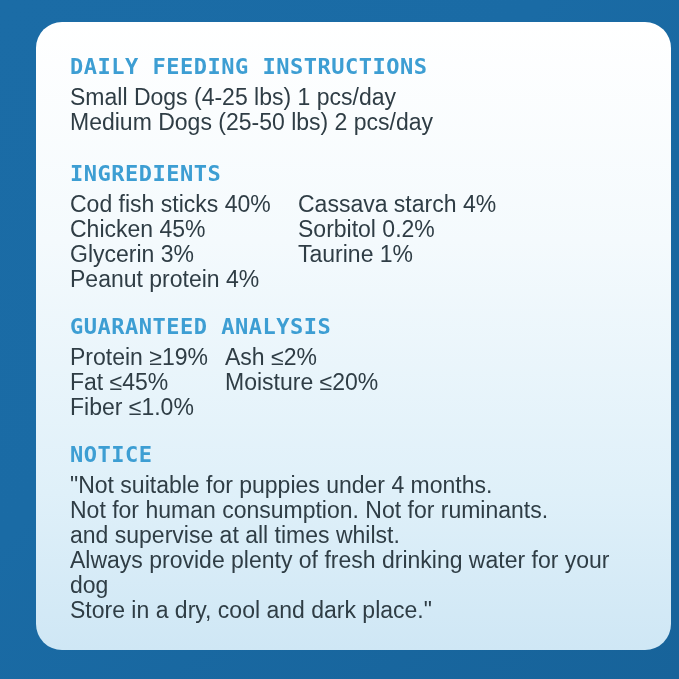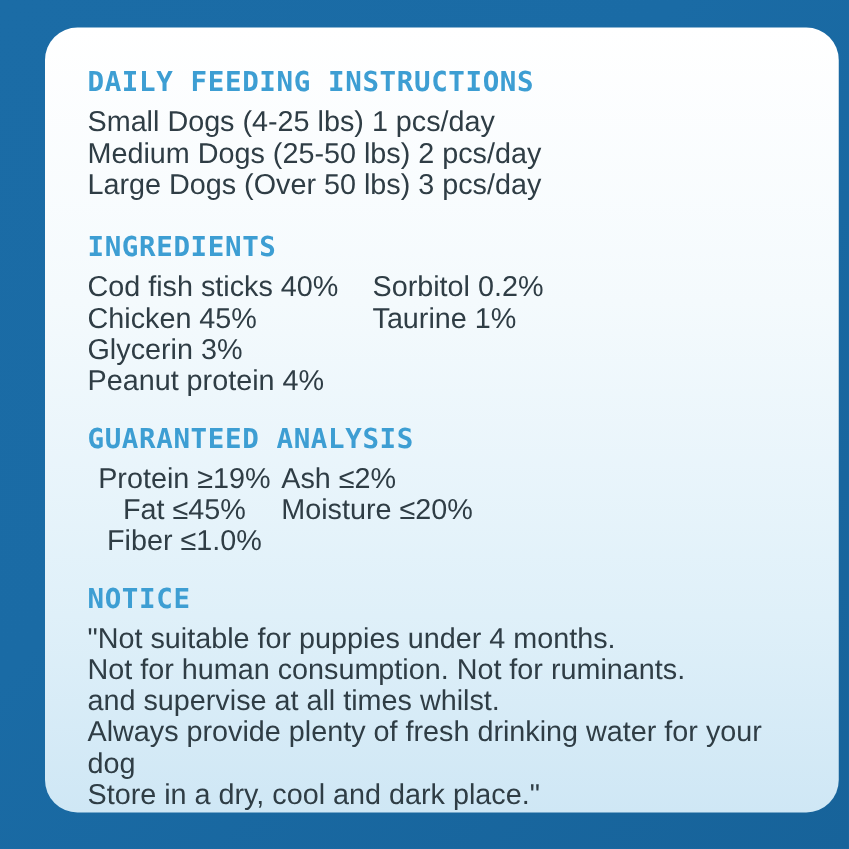--- a/index.html
+++ b/index.html
@@ -49,51 +49,51 @@
     color: #2f3d45;
     font-size: 23px;
     line-height: 25px;
     white-space: nowrap;
   }
   .two-col {
     display: flex;
   }
   .col-a { width: 228px; }
   .col-b { width: 300px; }
-  .ga .col-a { width: 155px; text-align: center; }
+  .ga .col-a { width: 155px; }
   .ga .col-b { width: 300px; }
   .gap-lg { height: 22px; }
   .gap-md { height: 18px; }
   .notice .line { white-space: normal; }
 </style>
 </head>
 <body>
 
 <div class="outer">
   <div class="card">
 
     <div class="section">
       <h2 class="heading">DAILY FEEDING INSTRUCTIONS</h2>
       <div class="line">Small Dogs (4-25 lbs) 1 pcs/day</div>
       <div class="line">Medium Dogs (25-50 lbs) 2 pcs/day</div>
-      <div class="line">Large Dogs (Over 50 lbs) 3 pcs/day</div>
     </div>
 
     <div class="gap-lg"></div>
 
     <div class="section">
       <h2 class="heading">INGREDIENTS</h2>
       <div class="two-col">
         <div class="col-a">
           <div class="line">Cod fish sticks 40%</div>
           <div class="line">Chicken 45%</div>
           <div class="line">Glycerin 3%</div>
           <div class="line">Peanut protein 4%</div>
         </div>
         <div class="col-b">
+          <div class="line">Cassava starch 4%</div>
           <div class="line">Sorbitol 0.2%</div>
           <div class="line">Taurine 1%</div>
         </div>
       </div>
     </div>
 
     <div class="gap-md"></div>
 
     <div class="section ga">
       <h2 class="heading">GUARANTEED ANALYSIS</h2>

